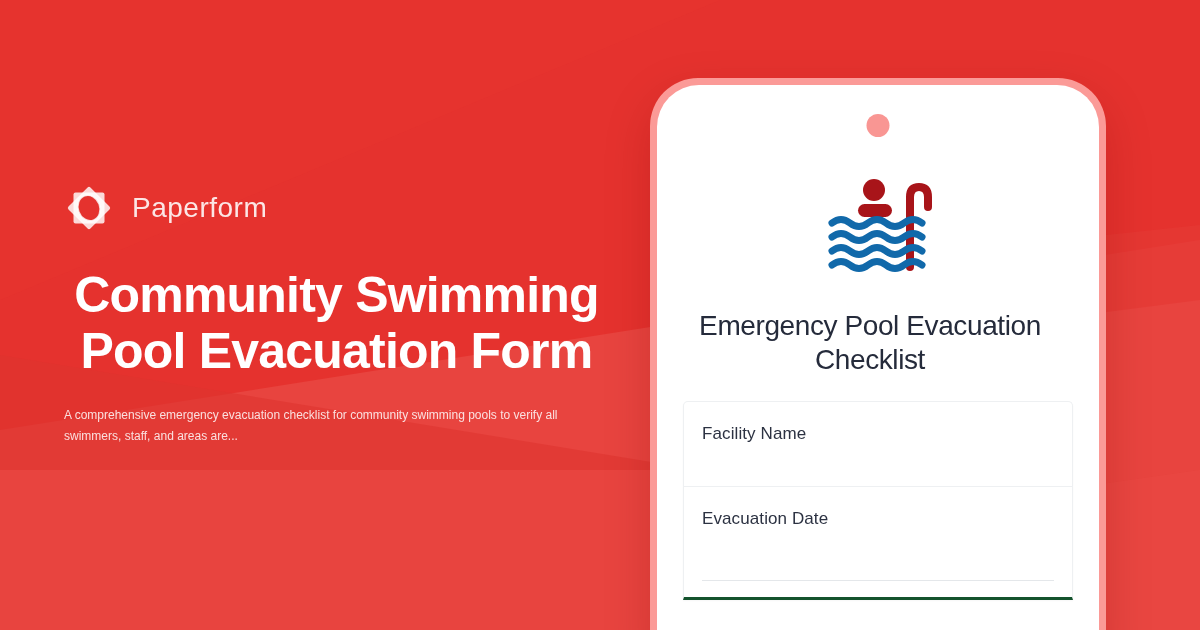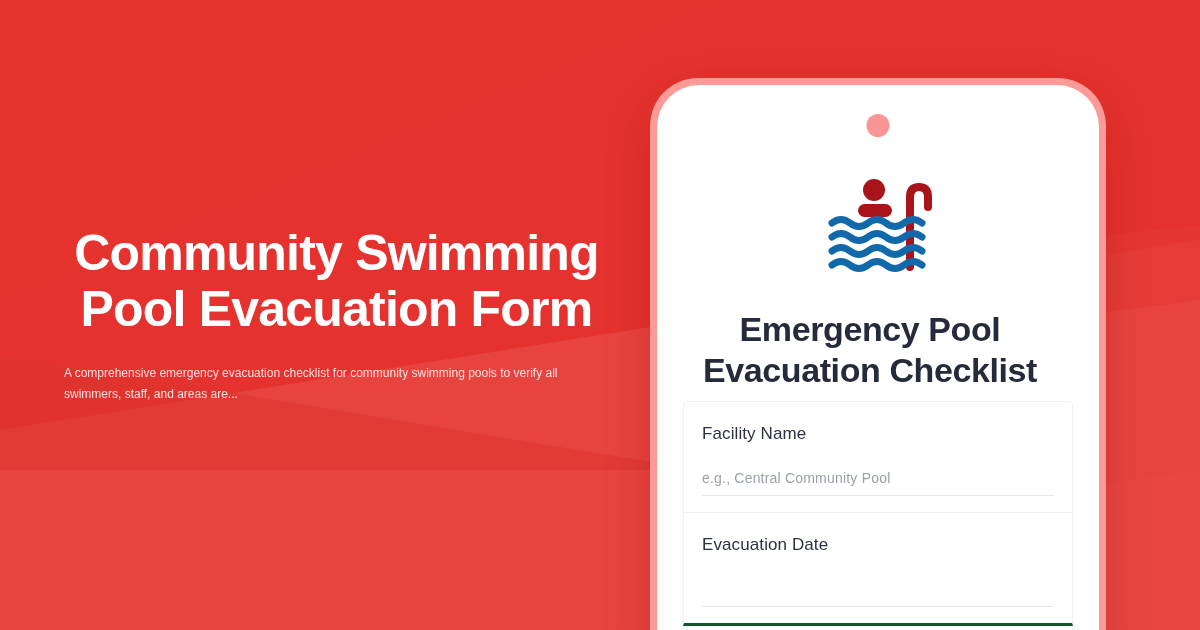--- a/index.html
+++ b/index.html
@@ -68,21 +68,21 @@
 
   .form-icon-wrap {
     position:absolute; top:72px; left:0; right:0;
     display:flex; justify-content:center;
   }
   .form-icon { width:120px; height:120px; display:block; }
 
   .form-title {
     position:absolute; top:224px; left:10px; right:26px;
     text-align:center;
-    font-size:34px; line-height:1.22; font-weight:700;
+    font-size:28px; line-height:1.22; font-weight:400;
     color:#252B3B; letter-spacing:-0.4px;
   }
 
   .fields { position:absolute; top:316px; left:26px; right:26px; }
 
   .field-card {
     background:#ffffff;
     border:1px solid #EEF0F2;
     border-bottom:none;
     padding:22px 18px 16px 18px;
@@ -117,20 +117,31 @@
 
     <polygon points="0,355 700,470 0,470" fill="#DE332F" opacity="0.6"></polygon>
 
     <polygon points="1060,240 1200,225 1200,300 1060,318" fill="#E63934" opacity="0.7"></polygon>
     <polygon points="1060,490 1200,470 1200,630 1060,630" fill="#E94944" opacity="0.55"></polygon>
   </svg>
 </div>
 
 <div class="hero">
 
+  <div class="brand">
+    <svg class="brand-mark" viewBox="0 0 100 100">
+      <g fill="rgba(255,255,255,0.82)">
+        <rect x="19" y="19" width="62" height="62" rx="4"></rect>
+        <rect x="19" y="19" width="62" height="62" rx="4" transform="rotate(45 50 50)"></rect>
+      </g>
+      <ellipse cx="50" cy="50" rx="22" ry="26" fill="#E5322E" transform="rotate(-20 50 50)"></ellipse>
+      <ellipse cx="50" cy="50" rx="22" ry="26" fill="none" stroke="rgba(255,255,255,0.82)" stroke-width="3.5" transform="rotate(-20 50 50)"></ellipse>
+    </svg>
+    <div class="brand-name">Paperform</div>
+  </div>
 
   <h1 class="hero-title">Community Swimming Pool Evacuation Form</h1>
 
   <p class="hero-desc">A comprehensive emergency evacuation checklist for community swimming pools to verify all swimmers, staff, and areas are...</p>
 </div>
 
 <div class="phone">
   <div class="phone-screen">
 
     <div class="camera-dot"></div>
@@ -152,21 +163,20 @@
         </g>
       </svg>
     </div>
 
     <div class="form-title">Emergency Pool Evacuation Checklist</div>
 
     <div class="fields">
 
       <div class="field-card">
         <div class="field-label">Facility Name</div>
-        <div class="field-input">e.g., Central Community Pool</div>
       </div>
 
       <div class="field-card">
         <div class="field-label">Evacuation Date</div>
         <div class="field-input empty"></div>
       </div>
 
     </div>
   </div>
 </div>

